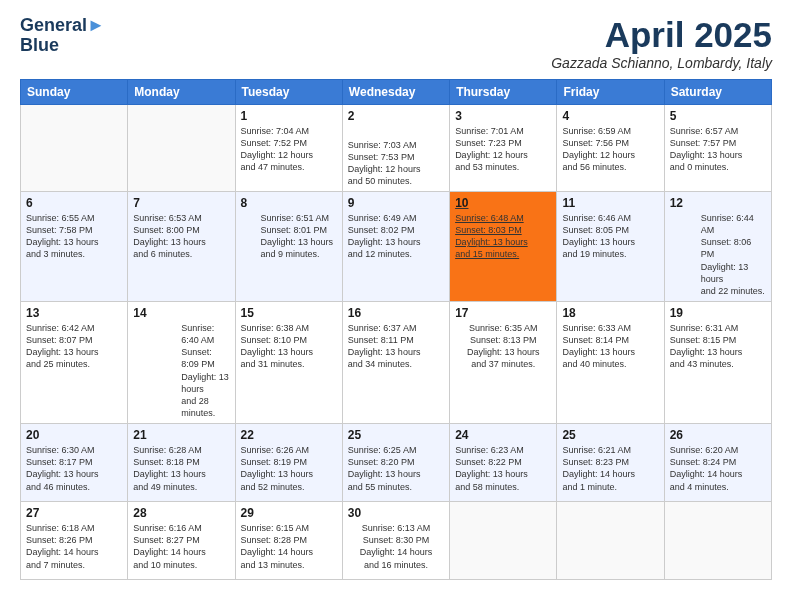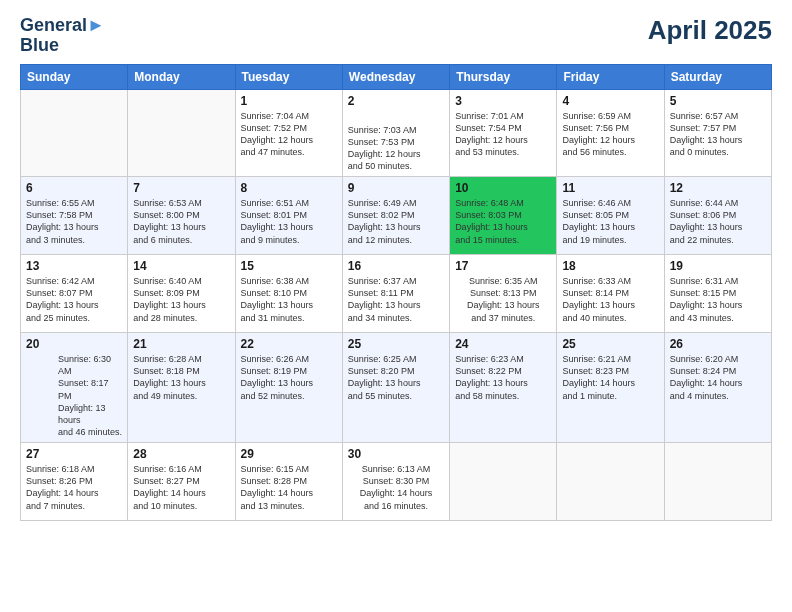--- a/index.html
+++ b/index.html
@@ -32,21 +32,21 @@
       color: #1a3a5c;
       line-height: 1.1;
     }
     .logo-text span {
       color: #4a90d9;
     }
     .title-section {
       text-align: right;
     }
     .month-title {
-      font-size: 26px;
+      font-size: 35px;
       font-weight: bold;
       color: #1a3a5c;
       line-height: 1.1;
     }
     .location-title {
       font-size: 14px;
       color: #333;
       font-style: italic;
     }
     .calendar {
@@ -102,20 +102,21 @@
   <div class="header">
     <div class="logo">
       <div>
         <div style="display:flex;align-items:center;">
           <span class="logo-text">General<span>►</span><br>Blue</span>
         </div>
       </div>
     </div>
     <div class="title-section">
       <div class="month-title">April 2025</div>
+      <div class="location-title">Gazzada Schianno, Lombardy, Italy</div>
     </div>
   </div>
 
   <table class="calendar">
     <thead>
       <tr id="header-row">
           <th>Sunday</th>
           <th>Monday</th>
           <th>Tuesday</th>
           <th>Wednesday</th>
@@ -138,21 +139,21 @@
           <td style="background: rgb(255, 255, 255);">
             <span class="day-num">2</span>
             <div class="day-info" style="white-space: pre-line; margin-top: 16px;">Sunrise: 7:03 AM
 Sunset: 7:53 PM
 Daylight: 12 hours
 and 50 minutes.</div>
           </td>
           <td style="background: rgb(255, 255, 255);">
             <span class="day-num">3</span>
             <div class="day-info" style="white-space: pre-line;">Sunrise: 7:01 AM
-Sunset: 7:54 PM
+Sunset: 7:23 PM
 Daylight: 12 hours
 and 53 minutes.</div>
           </td>
           <td style="background: rgb(255, 255, 255);">
             <span class="day-num">4</span>
             <div class="day-info" style="white-space: pre-line;">Sunrise: 6:59 AM
 Sunset: 7:56 PM
 Daylight: 12 hours
 and 56 minutes.</div>
           </td>
@@ -174,65 +175,65 @@
           </td>
           <td style="background: rgb(240, 244, 255);">
             <span class="day-num">7</span>
             <div class="day-info" style="white-space: pre-line;">Sunrise: 6:53 AM
 Sunset: 8:00 PM
 Daylight: 13 hours
 and 6 minutes.</div>
           </td>
           <td style="background: rgb(240, 244, 255);">
             <span class="day-num">8</span>
-            <div class="day-info" style="white-space: pre-line;">Sunrise: 6:51 AM
+            <div class="day-info" style="white-space: pre-line; margin-left: 20px;">Sunrise: 6:51 AM
 Sunset: 8:01 PM
 Daylight: 13 hours
 and 9 minutes.</div>
           </td>
           <td style="background: rgb(240, 244, 255);">
             <span class="day-num">9</span>
             <div class="day-info" style="white-space: pre-line;">Sunrise: 6:49 AM
 Sunset: 8:02 PM
 Daylight: 13 hours
 and 12 minutes.</div>
           </td>
-          <td style="background: #22c55e;">
+          <td style="background: #f97316; text-decoration: underline;">
             <span class="day-num">10</span>
             <div class="day-info" style="white-space: pre-line;">Sunrise: 6:48 AM
 Sunset: 8:03 PM
 Daylight: 13 hours
 and 15 minutes.</div>
           </td>
           <td style="background: rgb(240, 244, 255);">
             <span class="day-num">11</span>
             <div class="day-info" style="white-space: pre-line;">Sunrise: 6:46 AM
 Sunset: 8:05 PM
 Daylight: 13 hours
 and 19 minutes.</div>
           </td>
           <td style="background: rgb(240, 244, 255);">
             <span class="day-num">12</span>
-            <div class="day-info" style="white-space: pre-line;">Sunrise: 6:44 AM
+            <div class="day-info" style="white-space: pre-line; margin-left: 31px;">Sunrise: 6:44 AM
 Sunset: 8:06 PM
 Daylight: 13 hours
 and 22 minutes.</div>
           </td>
         </tr>
         <tr>
           <td style="background: rgb(255, 255, 255); margin-top: 16px;">
             <span class="day-num">13</span>
             <div class="day-info" style="white-space: pre-line;">Sunrise: 6:42 AM
 Sunset: 8:07 PM
 Daylight: 13 hours
 and 25 minutes.</div>
           </td>
           <td style="background: rgb(255, 255, 255);">
             <span class="day-num">14</span>
-            <div class="day-info" style="white-space: pre-line;">Sunrise: 6:40 AM
+            <div class="day-info" style="white-space: pre-line; margin-left: 48px;">Sunrise: 6:40 AM
 Sunset: 8:09 PM
 Daylight: 13 hours
 and 28 minutes.</div>
           </td>
           <td style="background: rgb(255, 255, 255);">
             <span class="day-num">15</span>
             <div class="day-info" style="white-space: pre-line;">Sunrise: 6:38 AM
 Sunset: 8:10 PM
 Daylight: 13 hours
 and 31 minutes.</div>
@@ -262,21 +263,21 @@
             <span class="day-num">19</span>
             <div class="day-info" style="white-space: pre-line;">Sunrise: 6:31 AM
 Sunset: 8:15 PM
 Daylight: 13 hours
 and 43 minutes.</div>
           </td>
         </tr>
         <tr>
           <td style="background: rgb(240, 244, 255);">
             <span class="day-num">20</span>
-            <div class="day-info" style="white-space: pre-line; margin-left: 32px;">Sunrise: 6:30 AM
+            <div class="day-info" style="white-space: pre-line;">Sunrise: 6:30 AM
 Sunset: 8:17 PM
 Daylight: 13 hours
 and 46 minutes.</div>
           </td>
           <td style="background: rgb(240, 244, 255);">
             <span class="day-num">21</span>
             <div class="day-info" style="white-space: pre-line;">Sunrise: 6:28 AM
 Sunset: 8:18 PM
 Daylight: 13 hours
 and 49 minutes.</div>

